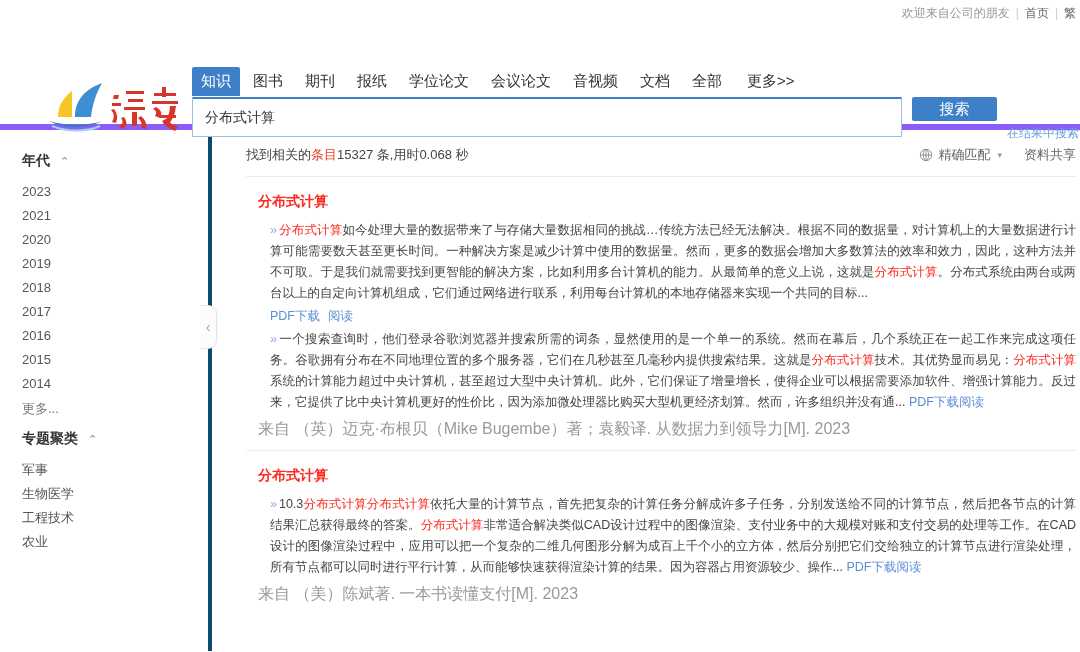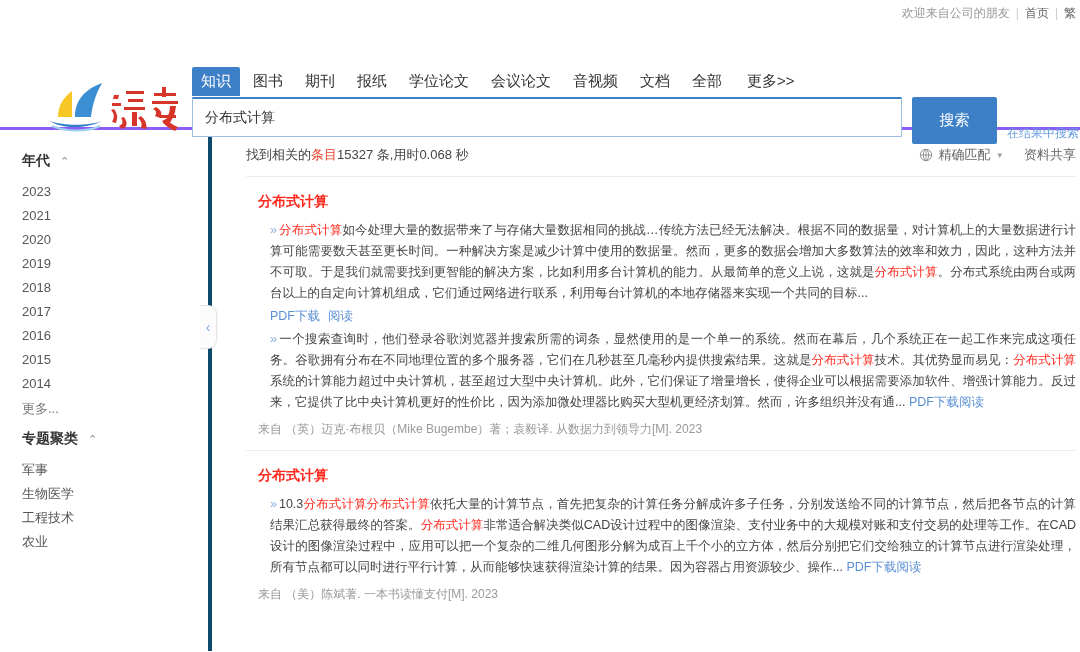--- a/index.html
+++ b/index.html
@@ -24,21 +24,21 @@
     color: #999;
     background: #fff;
   }
   .topbar .sep { color: #ccc; margin: 0 6px; }
   .topbar a { color: #666; text-decoration: none; }
 
   
   .header {
     position: relative;
     height: 104px;
-    border-bottom: 3px solid #8b5cf6;
+    border-bottom: 6px solid #8b5cf6;
     background: #fff;
   }
   .logo {
     position: absolute;
     left: 42px; top: 52px;
     width: 150px; height: 58px;
     display: flex; align-items: center;
   }
   .logo svg { display: block; }
 
@@ -80,21 +80,21 @@
     border-top: 2px solid #3d80c8;
     background: #fff;
     padding: 0 12px;
     font-size: 14px;
     color: #333;
     font-family: "Liberation Sans", "DejaVu Sans", sans-serif;
     outline: none;
     border-radius: 1px;
   }
   .searchbtn {
-    width: 85px; height: 47px;
+    width: 85px; height: 24px;
     margin-left: 10px;
     background: #3d80c8;
     border: none;
     color: #fff;
     font-size: 15px;
     cursor: pointer;
     font-family: "Liberation Sans", "DejaVu Sans", sans-serif;
     border-radius: 2px;
   }
   .inresult {
@@ -238,21 +238,21 @@
     text-decoration: none;
     cursor: pointer;
   }
   .actions {
     margin: 1px 0 3px 24px;
     font-size: 12.5px;
     line-height: 20px;
   }
   .actions a { margin-right: 8px; }
   .source {
-    font-size: 12px;
+    font-size: 16px;
     color: #999;
     margin: 7px 0 2px 12px;
     line-height: 18px;
   }
 </style>
 </head>
 <body>
 
 <div class="topbar">
   <span>欢迎来自公司的朋友</span>

